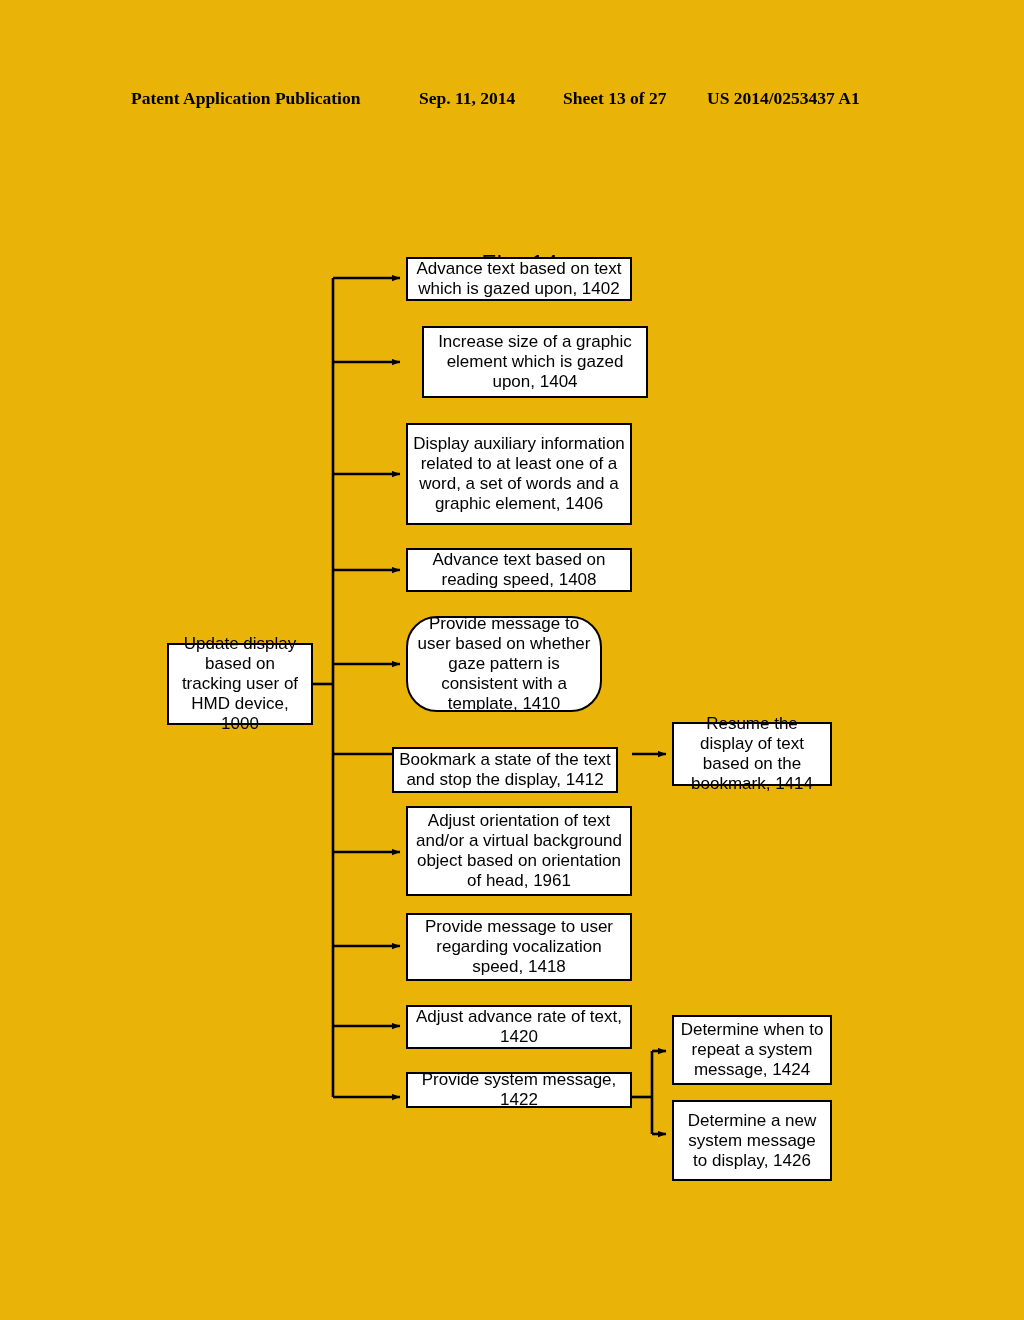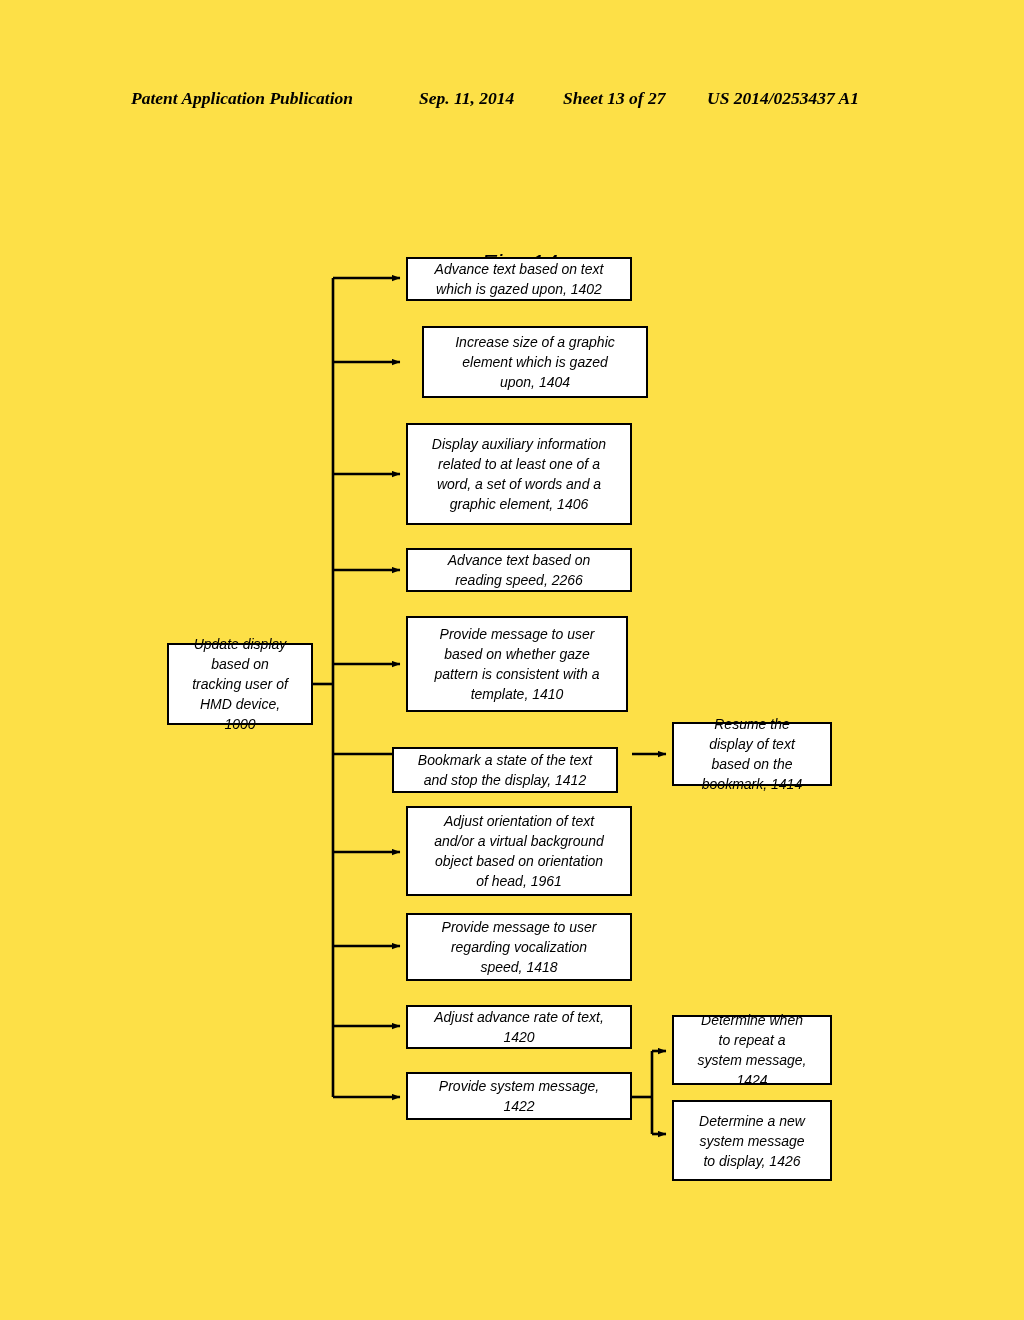--- a/index.html
+++ b/index.html
@@ -4,24 +4,23 @@
 <style>
   html, body {
     margin: 0;
     padding: 0;
     background: #ffffff;
   }
   #page {
     position: relative;
     width: 1024px;
     height: 1320px;
-    background: #fde047;
+    background: #eab308;
     overflow: hidden;
     font-family: "Liberation Sans", sans-serif;
-    font-style: italic;
   }
 
   
   #pub-header {
     position: absolute;
     left: 0;
     top: 88px;
     width: 1024px;
     height: 26px;
     font-family: "Liberation Serif", serif;
@@ -60,27 +59,27 @@
     height: 1320px;
   }
 
   .node {
     position: absolute;
     box-sizing: border-box;
     border: 2.5px solid #000;
     background: #ffffff;
     color: #000;
     font-family: "Liberation Sans", sans-serif;
-    font-size: 14px;
+    font-size: 17px;
     line-height: 20px;
     text-align: center;
     display: flex;
     align-items: center;
     justify-content: center;
-    padding: 2px 21px;
+    padding: 2px 5px;
     z-index: 3;
   }
 
   
   #connectors {
     position: absolute;
     left: 0;
     top: 0;
     width: 1024px;
     height: 1320px;
@@ -155,44 +154,44 @@
 
     <div class="node" style="left:406px; top:326px; width:226px; height:72px;margin-left:16px;">
       <span>Increase size of a graphic element which is gazed upon, 1404</span>
     </div>
 
     <div class="node" style="left:406px; top:423px; width:226px; height:102px;">
       <span>Display auxiliary information related to at least one of a word, a set of words and a graphic element, 1406</span>
     </div>
 
     <div class="node" style="left:406px; top:548px; width:226px; height:44px;">
-      <span>Advance text based on reading speed, 2266</span>
-    </div>
-
-    <div class="node" style="left:406px; top:616px; width:222px; height:96px;">
+      <span>Advance text based on reading speed, 1408</span>
+    </div>
+
+    <div class="node" style="left:406px; top:616px; width:196px; height:96px;border-radius:31px;">
       <span>Provide message to user based on whether gaze pattern is consistent with a template, 1410</span>
     </div>
 
     <div class="node" style="left:392px; top:731px; width:226px; height:46px;margin-top:16px;">
       <span>Bookmark a state of the text and stop the display, 1412</span>
     </div>
 
     <div class="node" style="left:406px; top:806px; width:226px; height:90px;">
       <span>Adjust orientation of text and/or a virtual background object based on orientation of head, 1961</span>
     </div>
 
     <div class="node" style="left:406px; top:913px; width:226px; height:68px;">
       <span>Provide message to user regarding vocalization speed, 1418</span>
     </div>
 
     <div class="node" style="left:406px; top:1005px; width:226px; height:44px;">
       <span>Adjust advance rate of text, 1420</span>
     </div>
 
-    <div class="node" style="left:406px; top:1072px; width:226px; height:48px;">
+    <div class="node" style="left:406px; top:1072px; width:226px; height:36px;">
       <span>Provide system message, 1422</span>
     </div>
 
     <div class="node" style="left:672px; top:722px; width:160px; height:64px;">
       <span>Resume the display of text based on the bookmark, 1414</span>
     </div>
 
     <div class="node" style="left:672px; top:1015px; width:160px; height:70px;">
       <span>Determine when to repeat a system message, 1424</span>
     </div>

